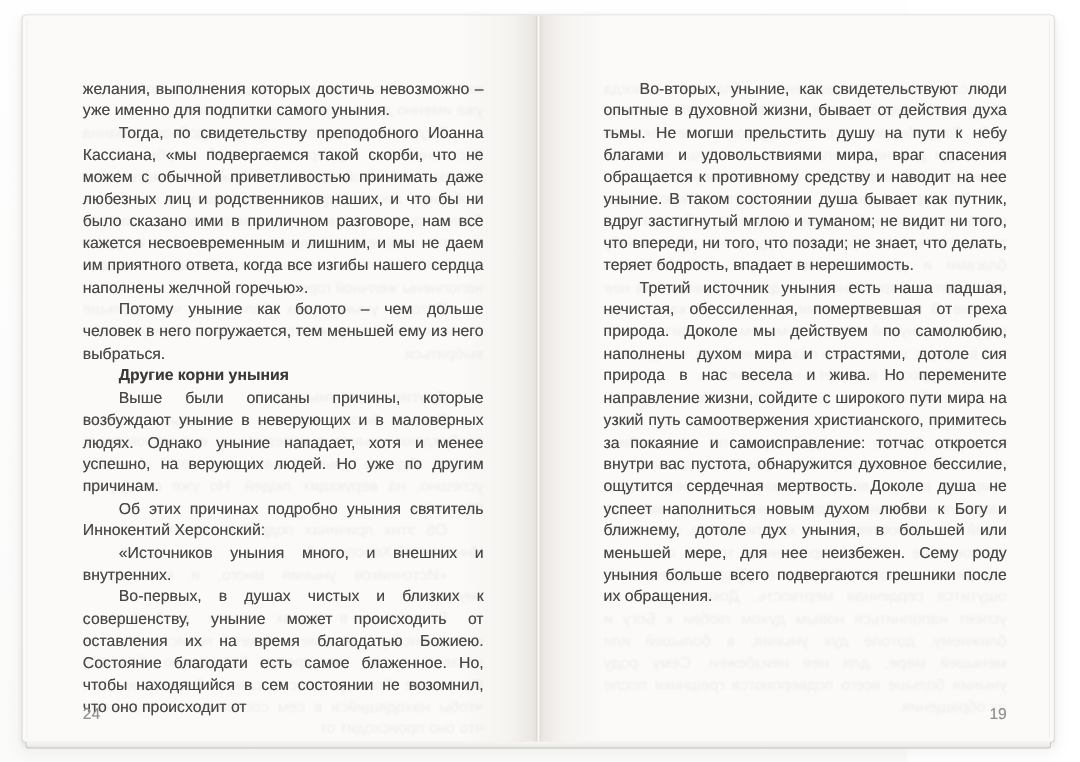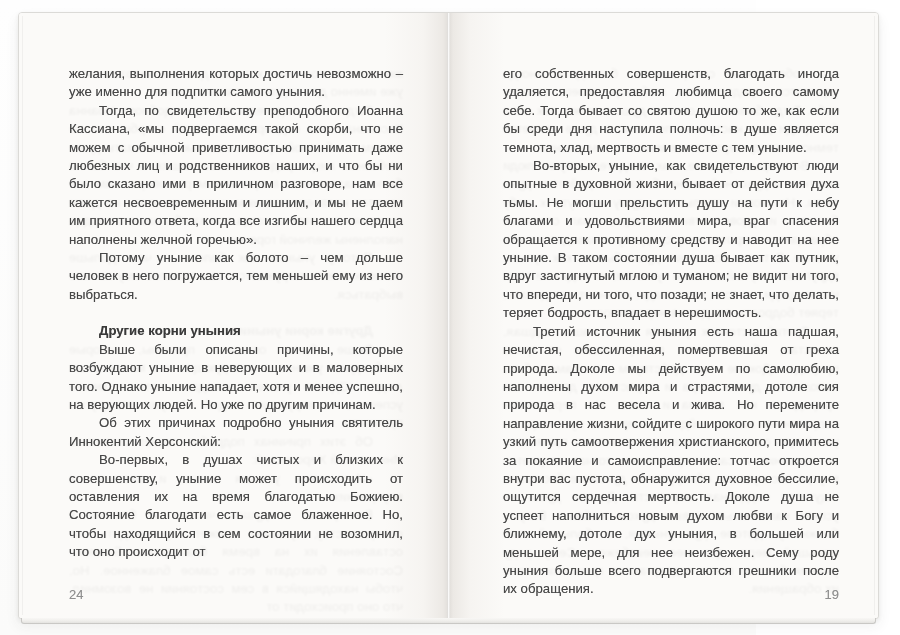--- a/index.html
+++ b/index.html
@@ -59,21 +59,21 @@
     color:#474747;
     font-size:13.2px;line-height:18.4px;
     text-align:justify;
     text-shadow:0 0 .5px rgba(71,71,71,.55);
   }
   .text-left{left:50px;width:334px;}
   .text-right{left:54px;width:336px;}
   .para{margin:0;padding:0;}
   .para.indent{text-indent:30px;}
   .para.heading{
-    font-weight:bold;color:#3a3a3a;margin-top:18px;
+    font-weight:bold;color:#3a3a3a;
     text-align:left;
   }
   
   .ghost{
     position:absolute;top:52px;
     font-size:13.2px;line-height:18.4px;text-align:justify;
     color:#000;opacity:.05;filter:blur(1.1px);
     transform:scaleX(-1);
     pointer-events:none;user-select:none;
   }
@@ -105,35 +105,35 @@
           <p class="para indent">Выше были описаны причины, которые возбуждают уныние в неверующих и в маловерных людях. Однако уныние нападает, хотя и менее успешно, на верующих людей. Но уже по другим причинам.</p>
           <p class="para indent">Об этих причинах подробно пишет святитель Иннокентий Херсонский:</p>
           <p class="para indent">«Источников уныния много, и внешних и внутренних.</p>
           <p class="para indent">Во-первых, в душах чистых и близких к совершенству, уныние может происходить от оставления их на время благодатью Божиею. Состояние благодати есть самое блаженное. Но, чтобы находящийся в сем состоянии не возомнил, что оно происходит от</p>
         </div>
       <div class="text text-left" id="text-left">
           <p class="para">желания, выполнения которых достичь невозможно – уже именно для подпитки самого уныния.</p>
           <p class="para indent">Тогда, по свидетельству преподобного Иоанна Кассиана, «мы подвергаемся такой скорби, что не можем с обычной приветливостью принимать даже любезных лиц и родственников наших, и что бы ни было сказано ими в приличном разговоре, нам все кажется несвоевременным и лишним, и мы не даем им приятного ответа, когда все изгибы нашего сердца наполнены желчной горечью».</p>
           <p class="para indent">Потому уныние как болото – чем дольше человек в него погружается, тем меньшей ему из него выбраться.</p>
           <p class="para heading indent">Другие корни уныния</p>
-          <p class="para indent">Выше были описаны причины, которые возбуждают уныние в неверующих и в маловерных того. Однако уныние нападает, хотя и менее успешно, на верующих людей. Но уже по другим причинам.</p>
+          <p class="para indent">Выше были описаны причины, которые возбуждают уныние в неверующих и в маловерных людях. Однако уныние нападает, хотя и менее успешно, на верующих людей. Но уже по другим причинам.</p>
           <p class="para indent">Об этих причинах подробно уныния святитель Иннокентий Херсонский:</p>
+          <p class="para indent">«Источников уныния много, и внешних и внутренних.</p>
           <p class="para indent">Во-первых, в душах чистых и близких к совершенству, уныние может происходить от оставления их на время благодатью Божиею. Состояние благодати есть самое блаженное. Но, чтобы находящийся в сем состоянии не возомнил, что оно происходит от</p>
         </div>
       <div class="pagenum pagenum-left">24</div>
     </div>
 
     <div class="page page-right">
       <div class="ghost ghost-right" id="ghost-right">
           <p class="para">его собственных совершенств, благодать иногда удаляется, предоставляя любимца своего самому себе. Тогда бывает со святою душою то же, как если бы среди дня наступила полночь: в душе является темнота, хлад, мертвость и вместе с тем уныние.</p>
           <p class="para indent">Во-вторых, уныние, как свидетельствуют люди опытные в духовной жизни, бывает от действия духа тьмы. Не могши прельстить душу на пути к небу благами и удовольствиями мира, враг спасения обращается к противному средству и наводит на нее уныние. В таком состоянии душа бывает как путник, вдруг застигнутый мглою и туманом; не видит ни того, что впереди, ни того, что позади; не знает, что делать, теряет бодрость, впадает в нерешимость.</p>
           <p class="para indent">Третий источник уныния есть наша падшая, нечистая, обессиленная, помертвевшая от греха природа. Доколе мы действуем по самолюбию, наполнены духом мира и страстями, дотоле сия природа в нас весела и жива. Но перемените направление жизни, сойдите с широкого пути мира на узкий путь самоотвержения христианского, примитесь за покаяние и самоисправление: тотчас откроется внутри вас пустота, обнаружится духовное бессилие, ощутится сердечная мертвость. Доколе душа не успеет наполниться новым духом любви к Богу и ближнему, дотоле дух уныния, в большей или меньшей мере, для нее неизбежен. Сему роду уныния больше всего подвергаются грешники после их обращения.</p>
         </div>
       <div class="text text-right" id="text-right">
-          <p class="para">его собственных совершенств, благодать иногда удаляется, предоставляя любимца своего самому себе. Тогда бывает со святою душою то же, как если бы среди дня наступила полночь: в душе является темнота, хлад, мертвость и вместе с тем уныние.</p>
           <p class="para indent">Во-вторых, уныние, как свидетельствуют люди опытные в духовной жизни, бывает от действия духа тьмы. Не могши прельстить душу на пути к небу благами и удовольствиями мира, враг спасения обращается к противному средству и наводит на нее уныние. В таком состоянии душа бывает как путник, вдруг застигнутый мглою и туманом; не видит ни того, что впереди, ни того, что позади; не знает, что делать, теряет бодрость, впадает в нерешимость.</p>
           <p class="para indent">Третий источник уныния есть наша падшая, нечистая, обессиленная, помертвевшая от греха природа. Доколе мы действуем по самолюбию, наполнены духом мира и страстями, дотоле сия природа в нас весела и жива. Но перемените направление жизни, сойдите с широкого пути мира на узкий путь самоотвержения христианского, примитесь за покаяние и самоисправление: тотчас откроется внутри вас пустота, обнаружится духовное бессилие, ощутится сердечная мертвость. Доколе душа не успеет наполниться новым духом любви к Богу и ближнему, дотоле дух уныния, в большей или меньшей мере, для нее неизбежен. Сему роду уныния больше всего подвергаются грешники после их обращения.</p>
         </div>
       <div class="pagenum pagenum-right">19</div>
     </div>
 
     <div class="spine"></div>
     <div class="bottom-edge"></div>
   </div>
 </div>

